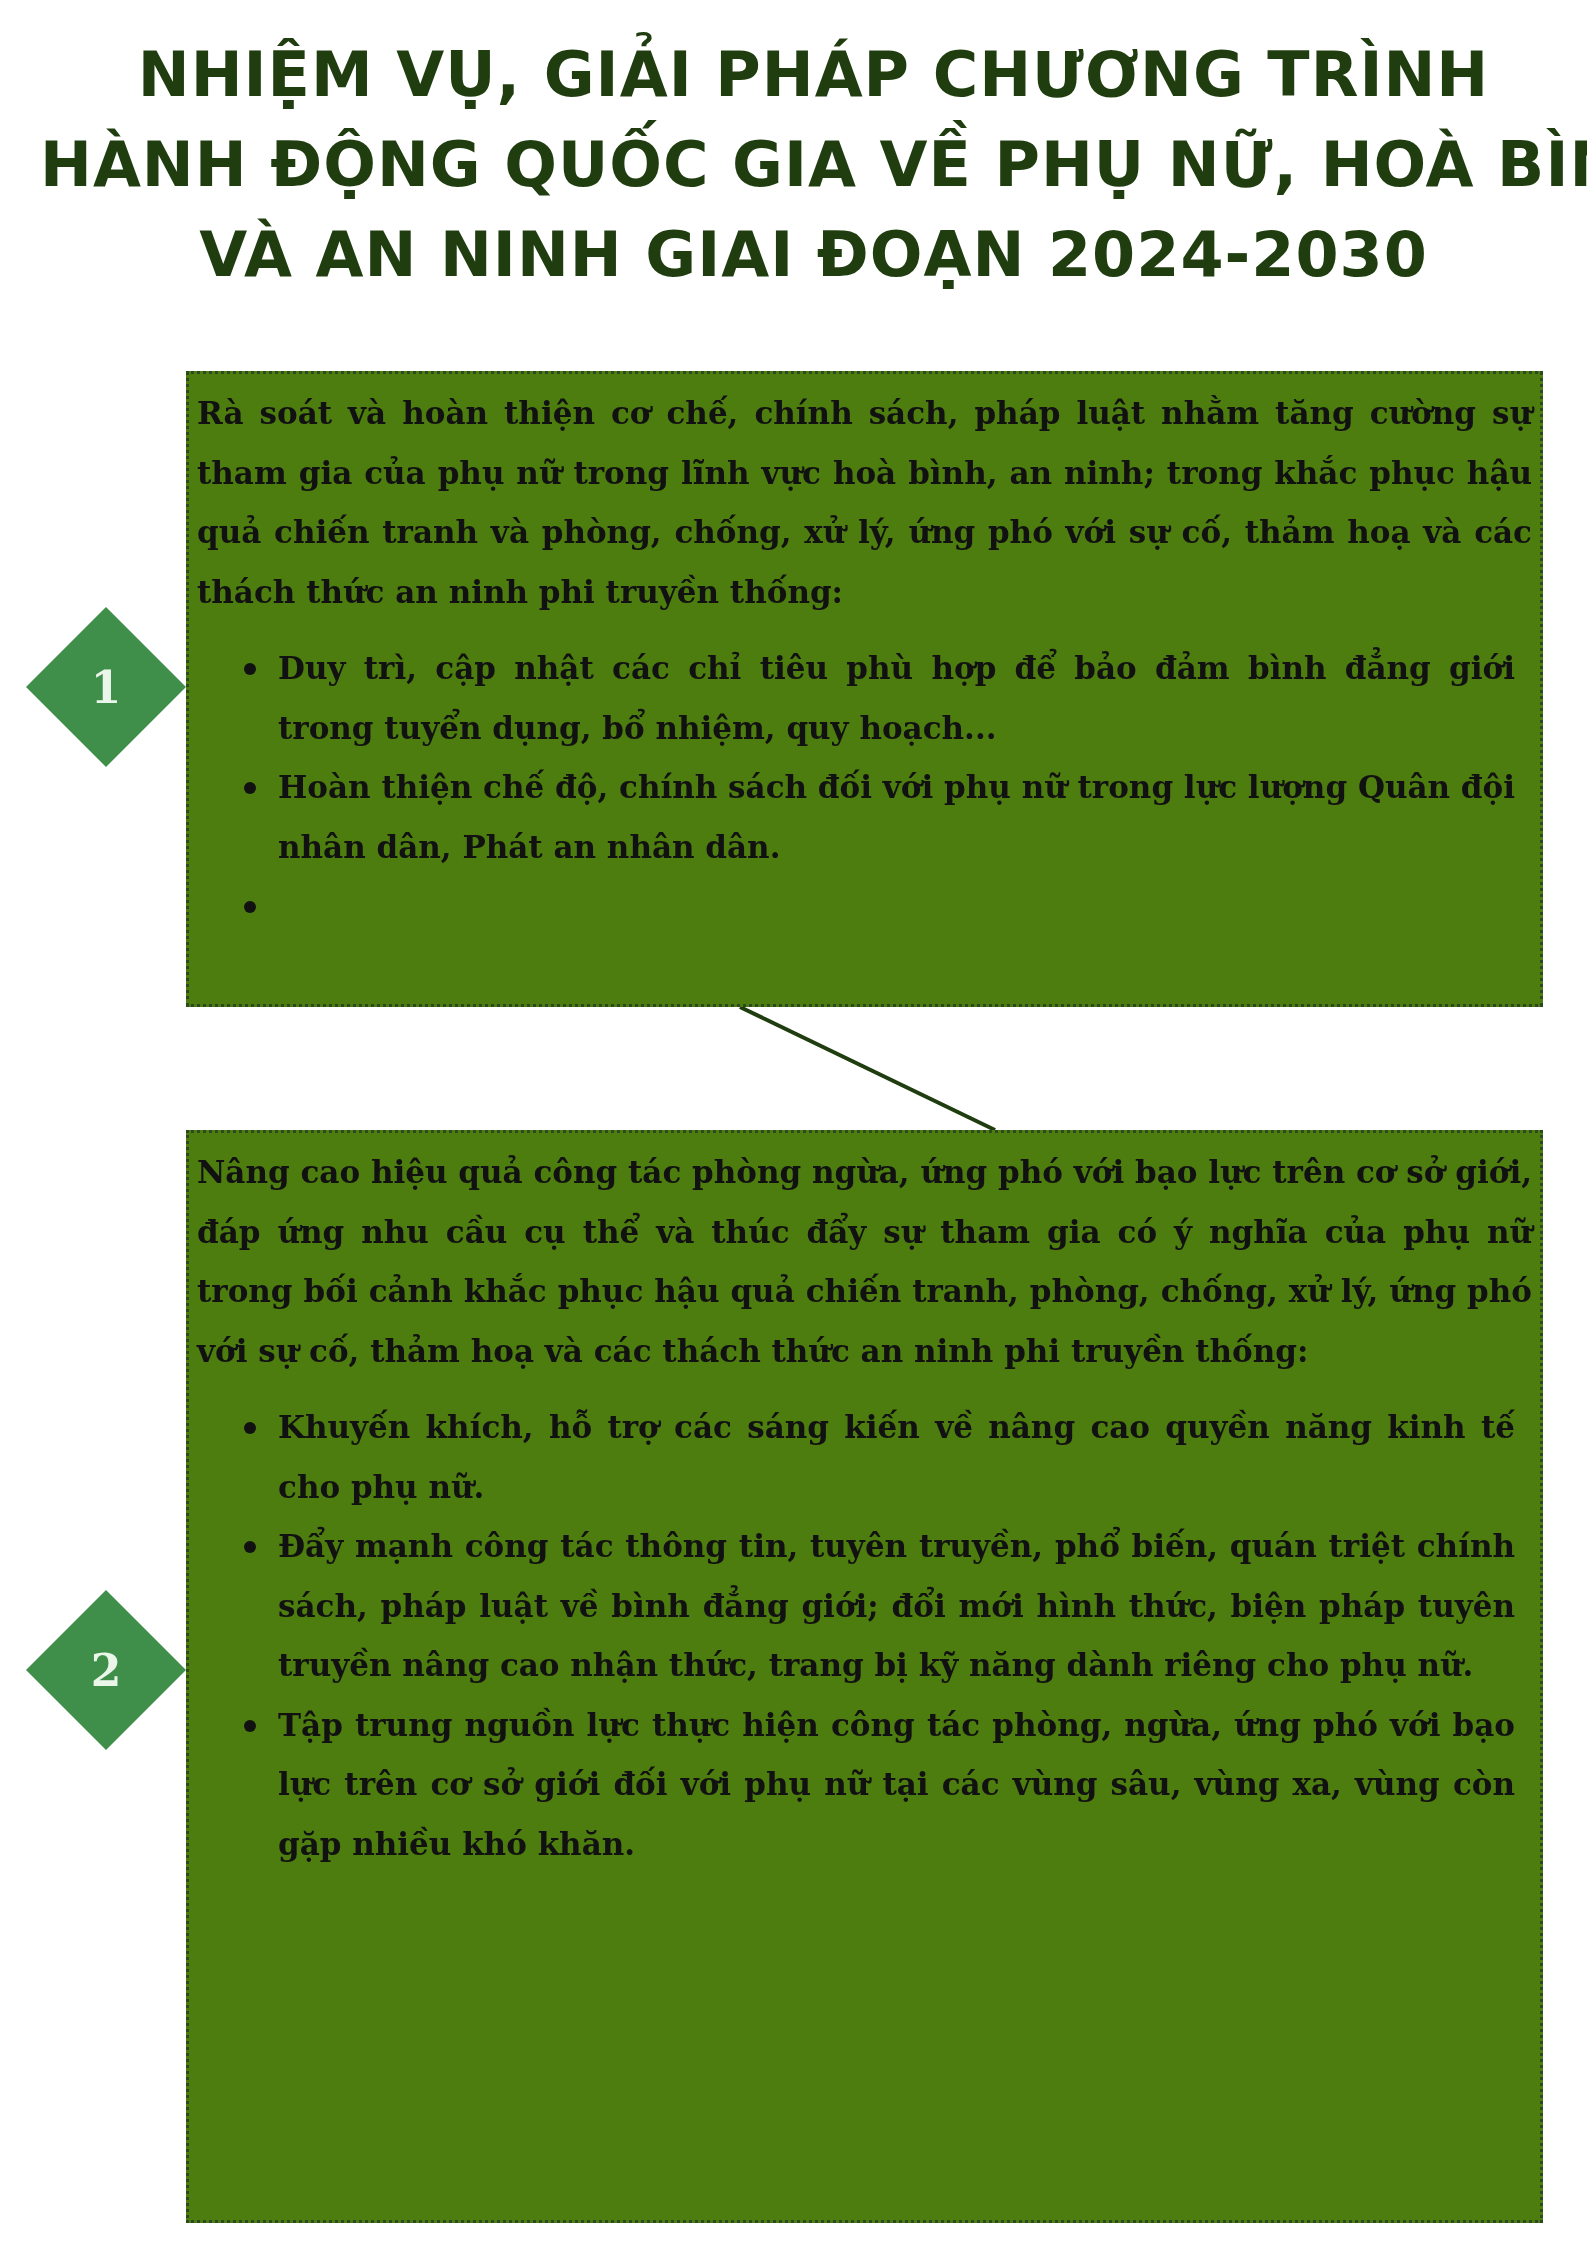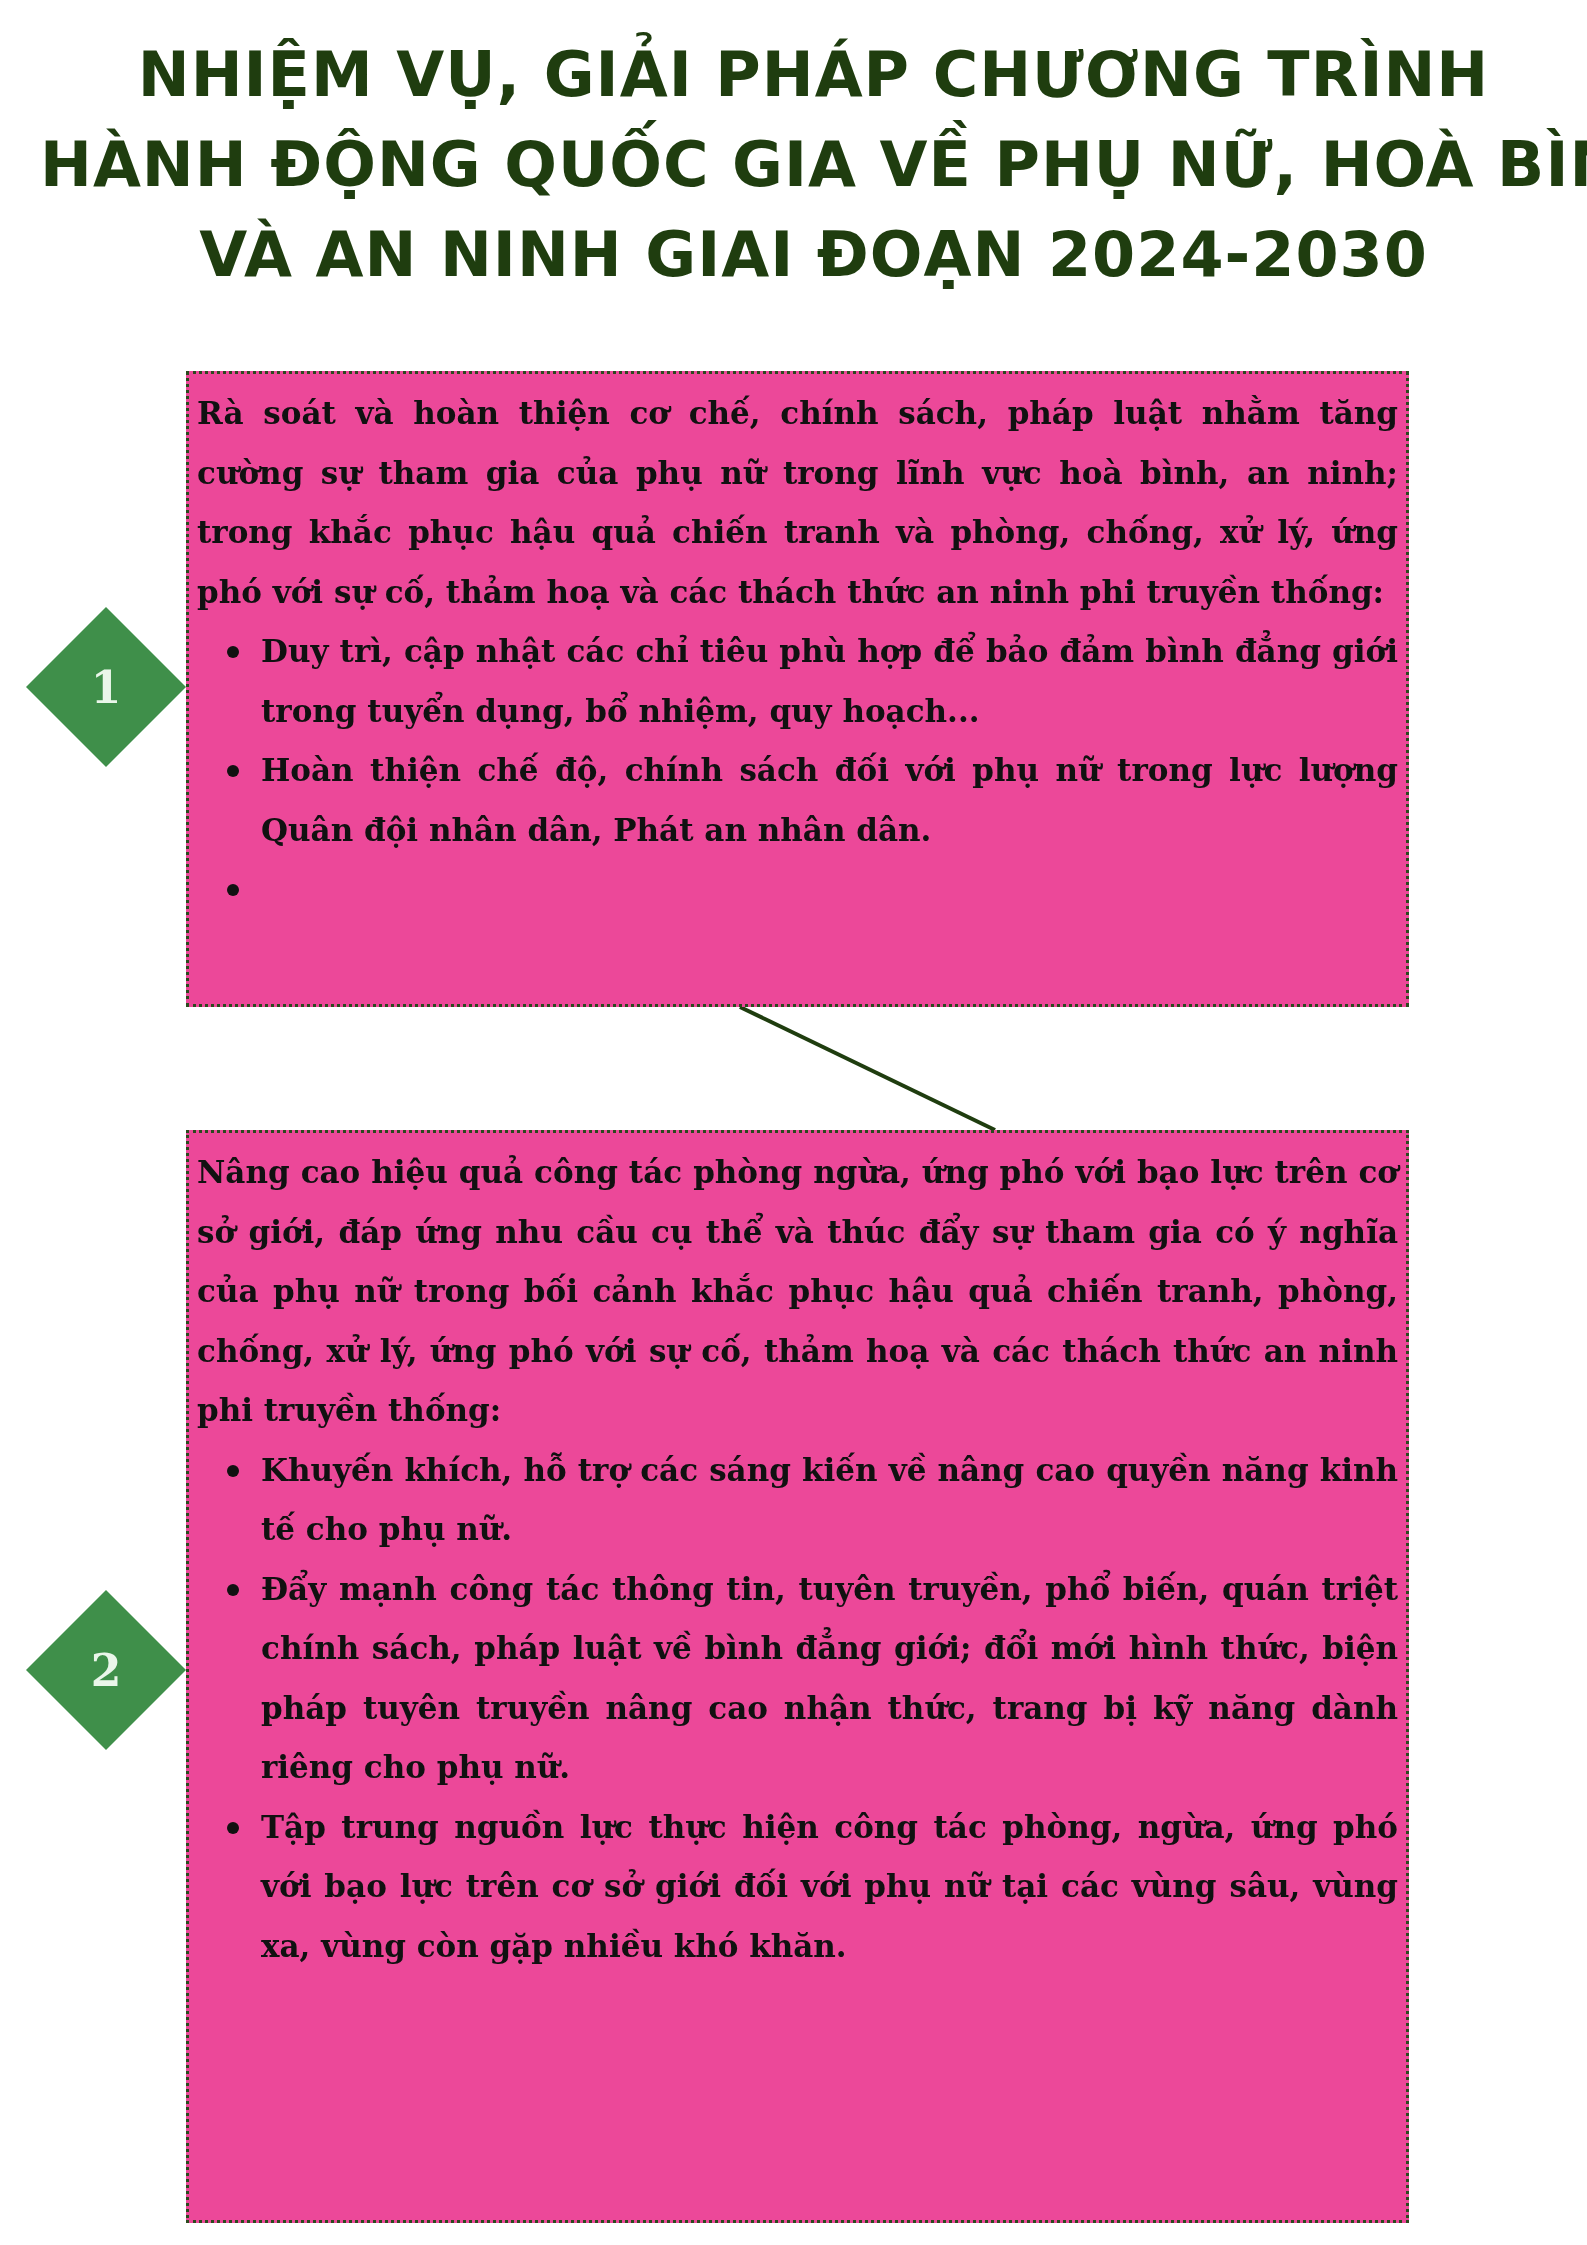--- a/index.html
+++ b/index.html
@@ -8,35 +8,35 @@
   .title {
     position: absolute; left: 0; top: 30px; width: 1587px;
     text-align: center;
     font-family: "DejaVu Sans", sans-serif;
     font-weight: 900; font-size: 62px; line-height: 90px;
     color: #1f3d0f; letter-spacing: 1px; text-transform: uppercase;
   }
   .title div { white-space: nowrap; margin-left: 40px; }
 
   .box {
-    position: absolute; left: 186px; width: 1223px;
-    background: #ec4899;
+    position: absolute; left: 186px; width: 1357px;
+    background: #4d7c0f;
     border: 3px dotted #2b4a1e;
     box-sizing: border-box;
     padding: 10px 8px 12px 8px;
     font-family: "DejaVu Serif", serif;
     font-weight: bold; font-size: 31px; line-height: 59.5px;
     color: #111111;
     text-align: justify;
   }
   #box1 { top: 371px; height: 636px; }
   #box2 { top: 1130px; height: 1093px; }
 
   .intro { margin: 0; }
-  .bullets { list-style: none; margin: 0; padding: 0 0 0 64px; }
+  .bullets { list-style: none; margin: 17px; padding: 0 0 0 64px; }
   .bullets li { position: relative; margin: 0; }
   .bullets li .dot {
     position: absolute; left: -34px; top: 24px;
     width: 12px; height: 12px; border-radius: 50%; background: #111;
   }
   .diamond-wrap { position: absolute; width: 160px; height: 160px; }
   .diamond-wrap svg { position: absolute; left: 0; top: 0; }
   .diamond-num {
     position: absolute; left: 0; top: 0; width: 160px; height: 160px;
     display: flex; align-items: center; justify-content: center;

